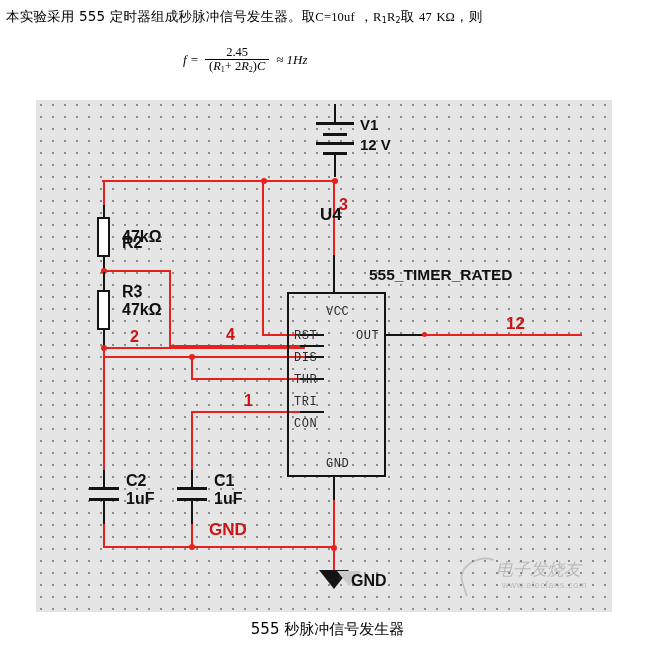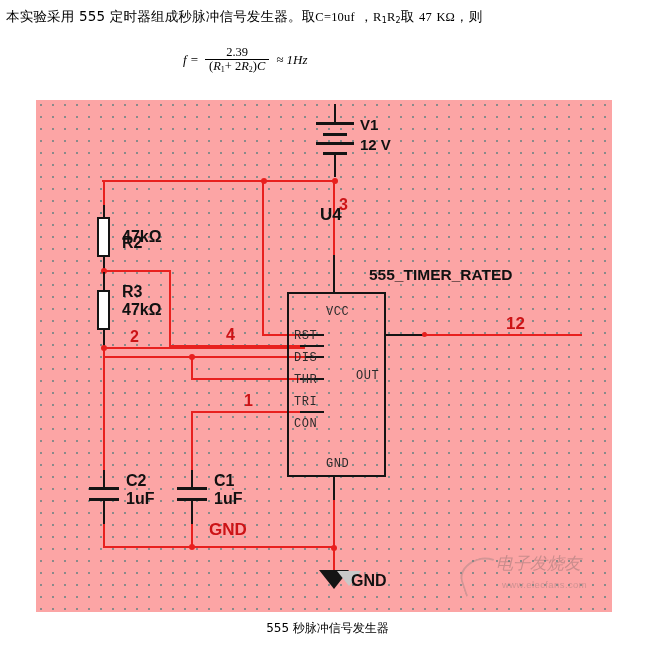--- a/index.html
+++ b/index.html
@@ -62,21 +62,21 @@
   .frac .den { font-size: 12.5px; padding: 0 4px; border-top: 1px solid #000; }
   .approx { margin-left: 4px; }
 
   
   .canvas-wrap {
     position: absolute;
     left: 36px;
     top: 100px;
     width: 576px;
     height: 512px;
-    background: #fca5a5;
+    background: #e5e5e5;
   }
   .grid {
     position: absolute;
     left: 0; top: 0;
     width: 100%; height: 100%;
     background-image:
       radial-gradient(circle at 1px 1px, #8a8a8a 0.9px, rgba(0,0,0,0) 1.2px);
     background-size: 12px 12px;
     background-position: 4px 4px;
   }
@@ -179,21 +179,21 @@
     position: absolute;
     right: 2px;
     bottom: 16px;
     width: 150px;
     height: 44px;
     opacity: 0.30;
     pointer-events: none;
   }
   .wm-text {
     position: absolute;
-    left: 36px; top: 0;
+    left: 36px; top: 6px;
     font-family: "DejaVu Sans", sans-serif;
     font-size: 17px;
     font-style: italic;
     color: #555;
     white-space: nowrap;
   }
   .wm-url {
     position: absolute;
     left: 42px; top: 27px;
     font-family: "Liberation Sans", sans-serif;
@@ -214,39 +214,39 @@
   }
 
   
   .caption {
     position: absolute;
     left: 0;
     top: 620px;
     width: 655px;
     text-align: center;
     font-family: "DejaVu Sans", "Liberation Sans", sans-serif;
-    font-size: 12px;
+    font-size: 15px;
     color: #000;
   }
 </style>
 </head>
 <body>
 
 <div class="textblock">
 
   <div class="para-line line1">
     <span>本实验采用 555 定时器组成秒脉冲信号发生器。取</span><span class="inl-upr">C</span><span class="inl-upr">=</span><span class="inl-upr">10uf</span>&nbsp;<span>，</span><span class="inl-upr inl-small">R</span><sub class="sb">1</sub><span class="inl-upr inl-small">R</span><sub class="sb">2</sub><span>取</span>&nbsp;<span class="inl-upr">47</span>&nbsp;<span class="inl-upr">KΩ</span><span>，则</span>
   </div>
 
 
   <div class="formula">
     <span class="it">f</span>
     <span style="margin:0 4px;">=</span>
     <span class="frac">
-      <span class="num">2.39</span>
+      <span class="num">2.45</span>
       <span class="den"><span>(</span><span class="it">R</span><sub class="sb">1</sub><span>+ 2</span><span class="it">R</span><sub class="sb">2</sub><span>)</span><span class="it">C</span></span>
     </span>
     <span class="approx">≈</span>
     <span class="it" style="margin-left:3px;">1Hz</span>
   </div>
 </div>
 
 <div class="canvas-wrap">
   <div class="grid"></div>
 
@@ -314,21 +314,21 @@
   <div class="wire-r vw" style="left:155px; top:311px; height:63px;"></div>
 
   <div class="ic-box" style="left:251px; top:192px; width:99px; height:185px;"></div>
   <div class="pin-lbl" style="left:290px; top:205px;">VCC</div>
   <div class="pin-lbl" style="left:258px; top:229px;font-family:Liberation Mono, monospace;">RST</div>
   <div class="pin-lbl" style="left:258px; top:251px;">DIS</div>
   <div class="pin-lbl" style="left:258px; top:273px;">THR</div>
   <div class="pin-lbl" style="left:258px; top:295px;">TRI</div>
   <div class="pin-lbl" style="left:258px; top:317px;">CON</div>
   <div class="pin-lbl" style="left:290px; top:357px;">GND</div>
-  <div class="pin-lbl" style="left:320px; top:229px;margin-top:40px;">OUT</div>
+  <div class="pin-lbl" style="left:320px; top:229px;">OUT</div>
 
   <div class="ic-title" style="left:333px; top:166px;">555_TIMER_RATED</div>
 
   <div class="wire-k hw" style="left:350px; top:234px; width:40px;"></div>
   <div class="node" style="left:386px; top:232px; width:5px; height:5px;"></div>
   <div class="wire-r hw" style="left:388px; top:234px; width:158px;"></div>
   <div class="lbl-red" style="left:470px; top:214px; font-size:17px;">12</div>
 
   <div class="wire-k vw" style="left:297px; top:377px; height:28px;"></div>
   <div class="wire-r vw" style="left:297px; top:400px; height:52px;"></div>

